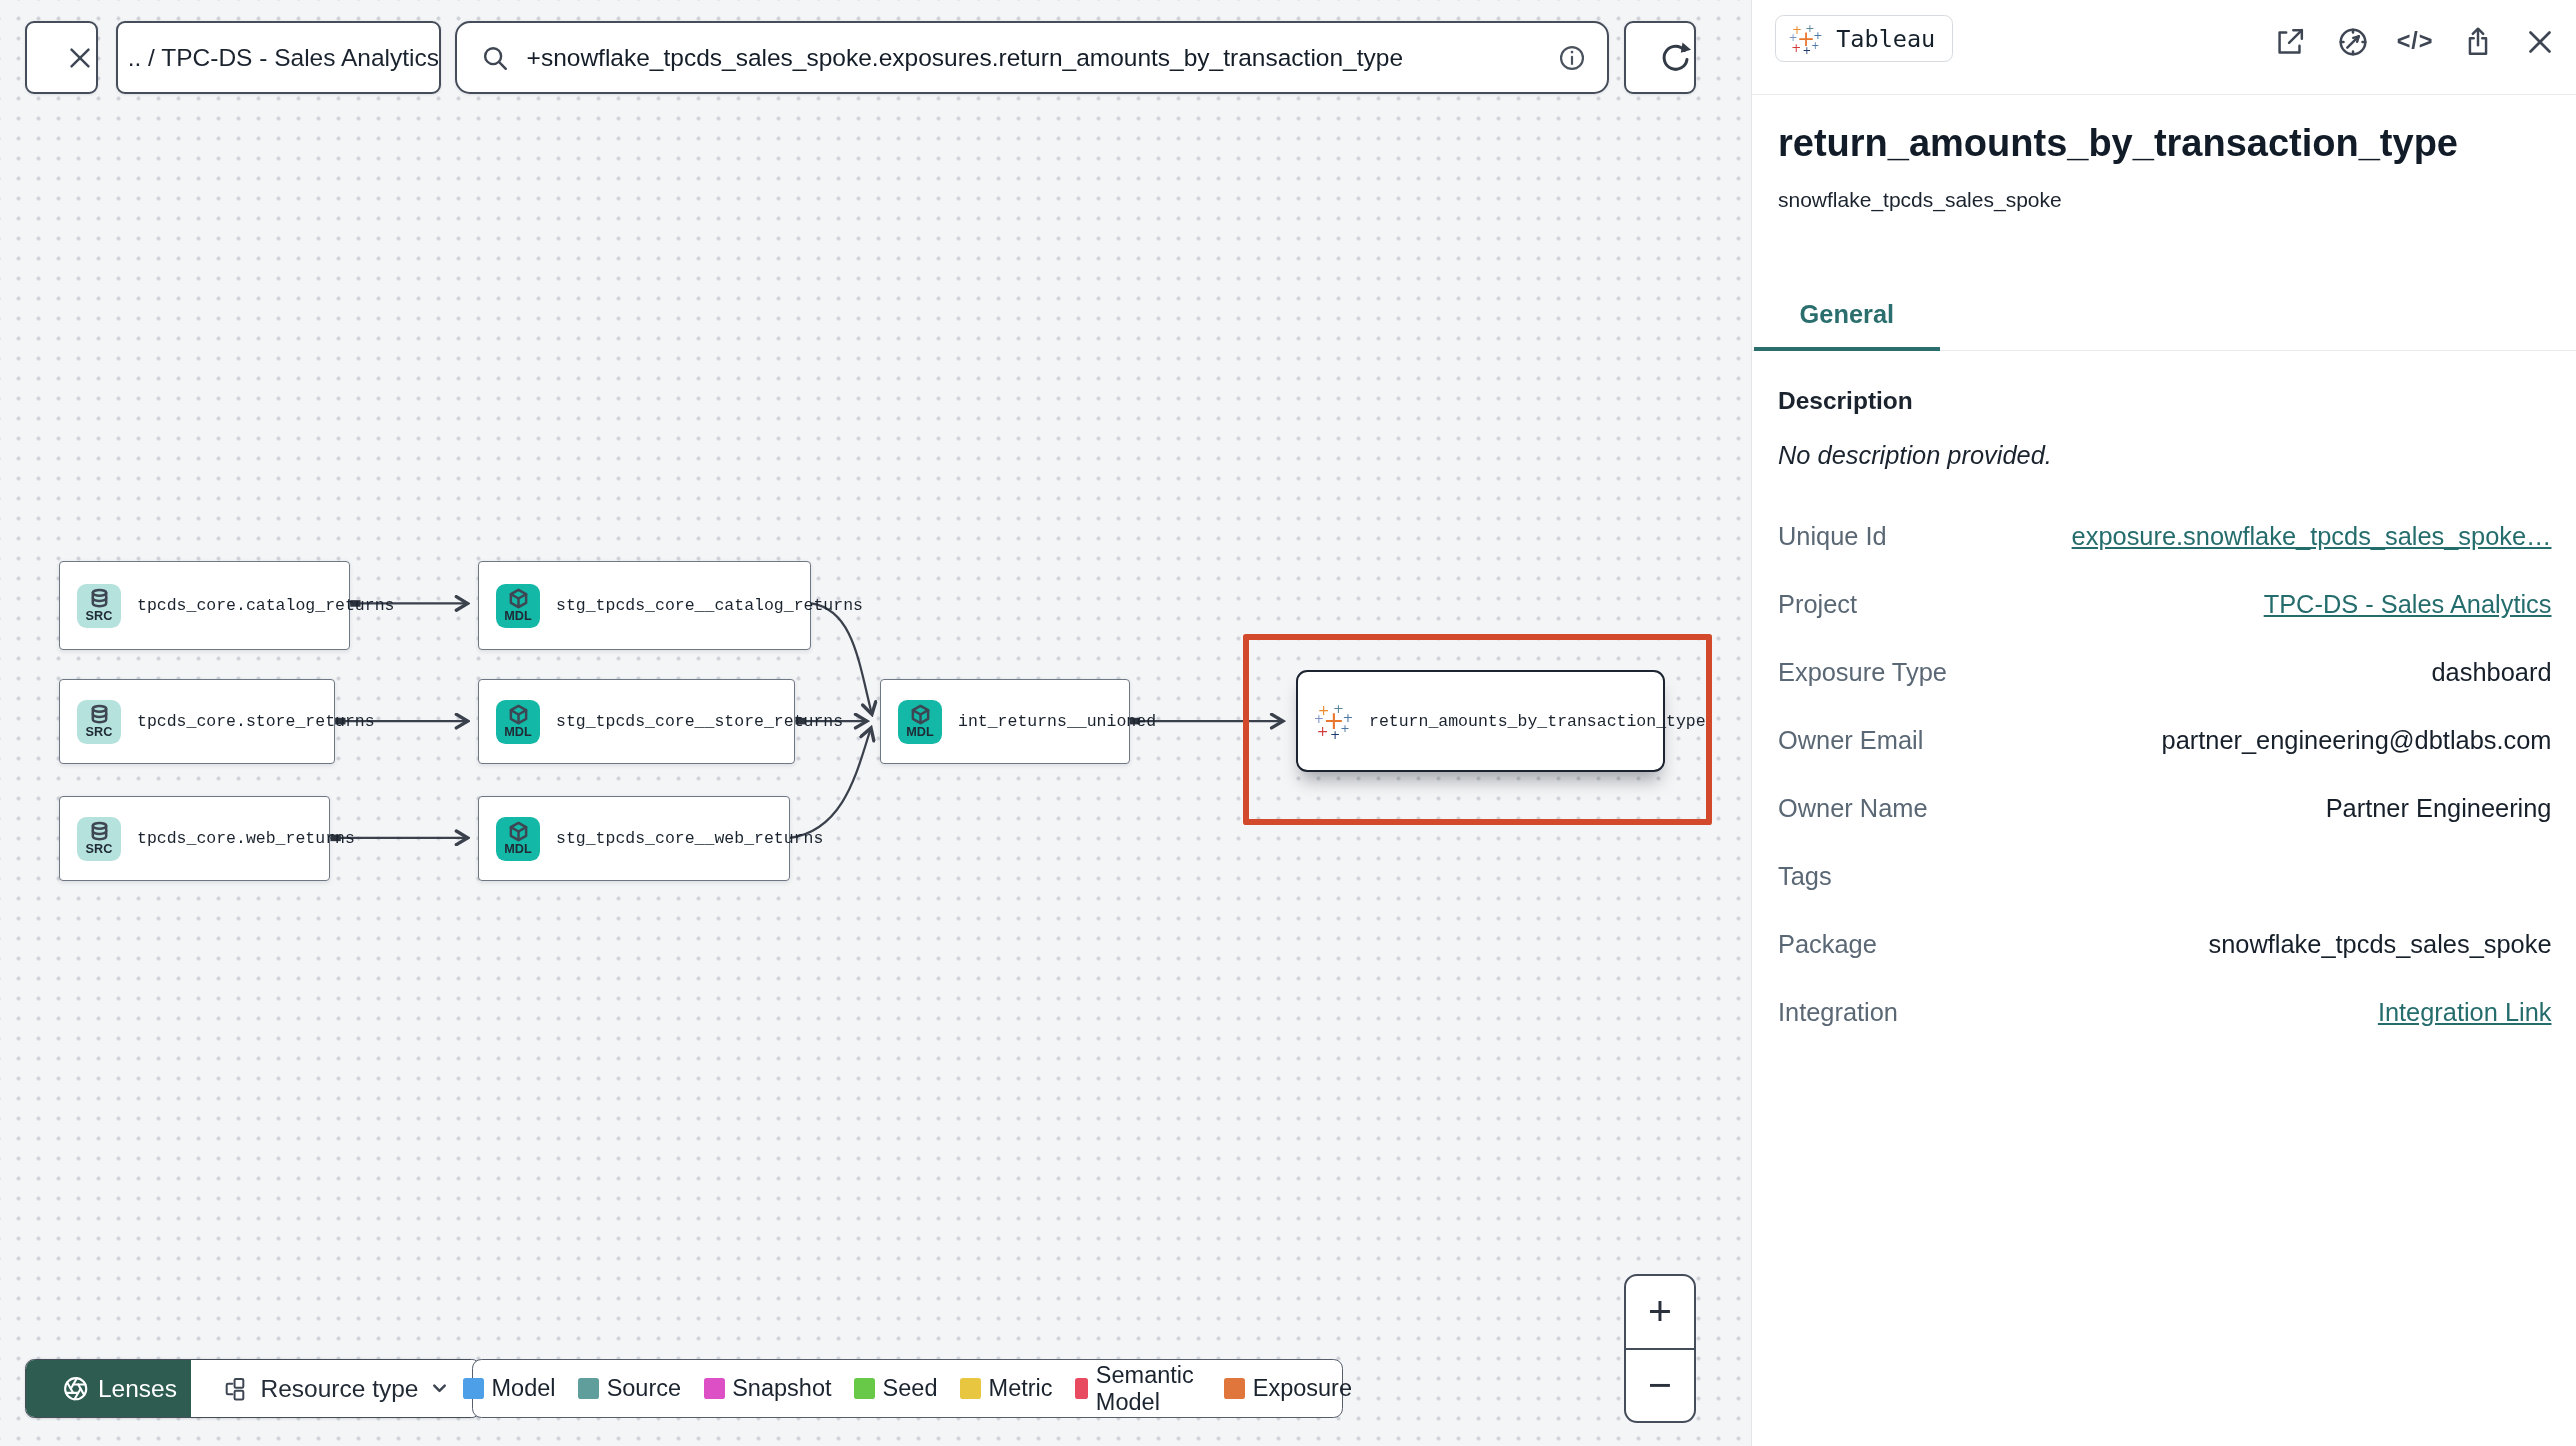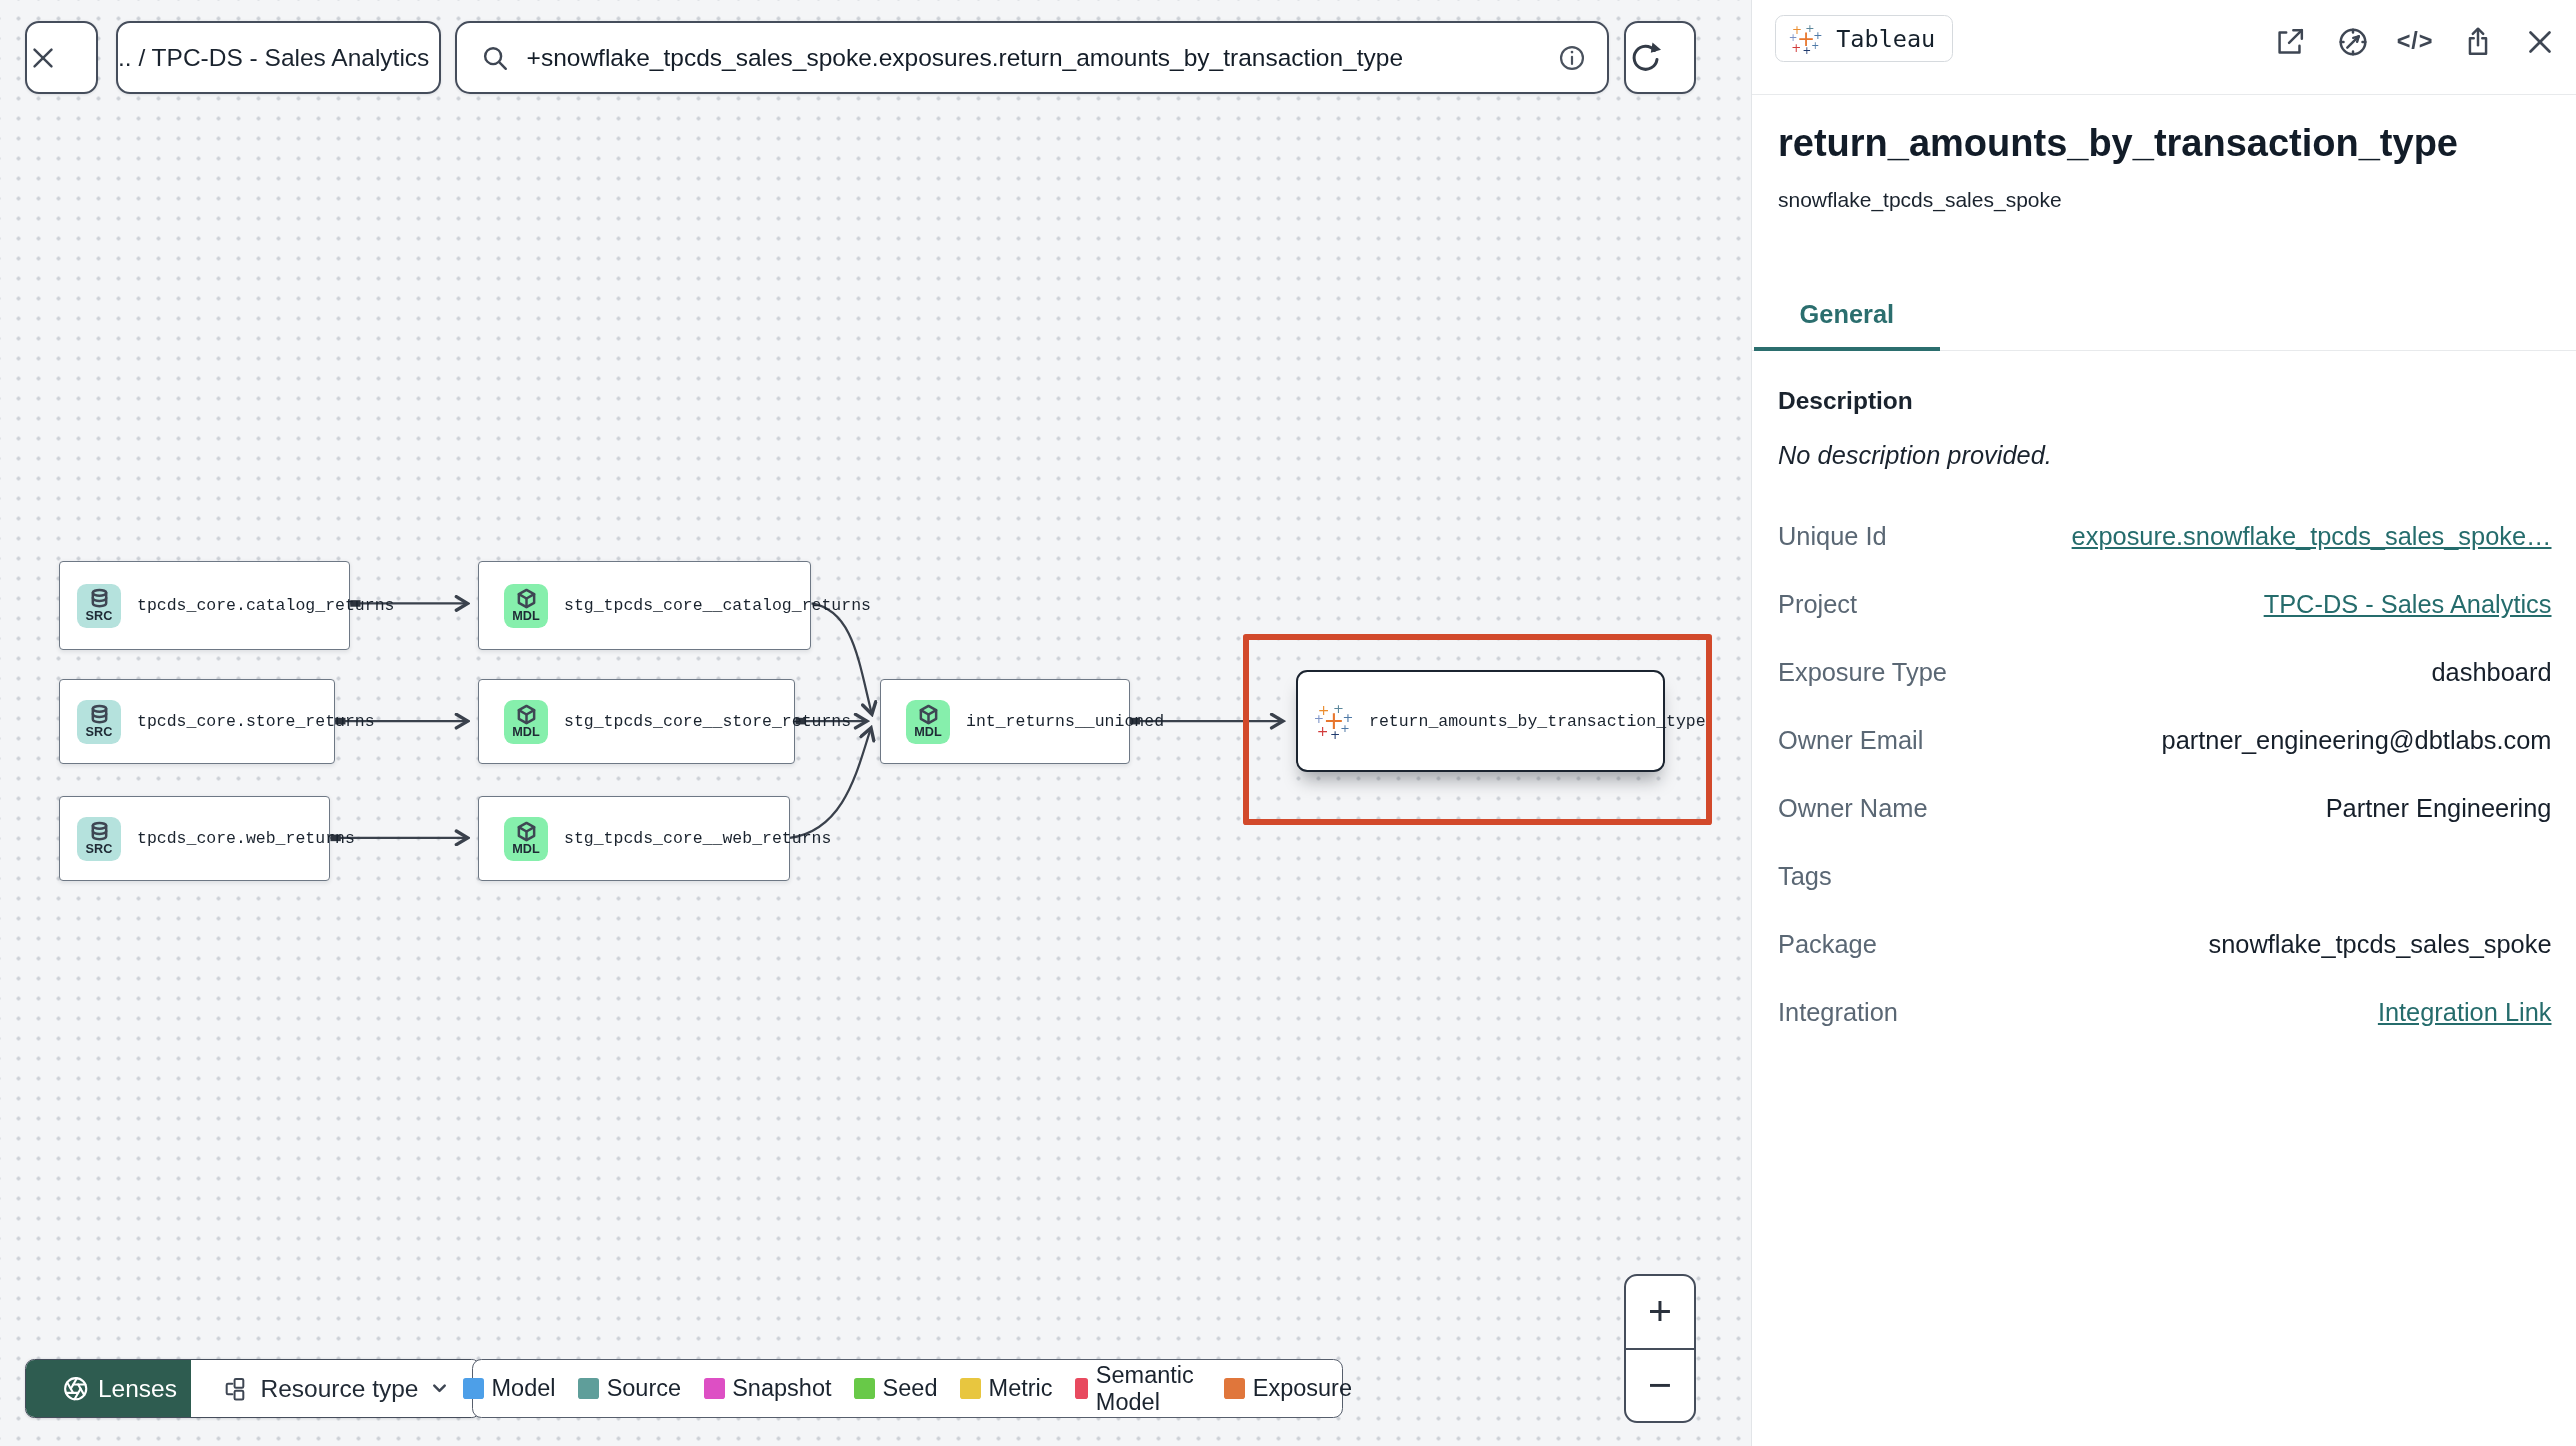--- a/index.html
+++ b/index.html
@@ -7,41 +7,41 @@
        font-family:"Liberation Sans",sans-serif;color:#1A232E;}
 
   
   .canvas{position:absolute;left:0;top:0;width:1751px;height:1446px;
     background-color:#F4F5F7;
     background-image:radial-gradient(circle,#CDD1D7 1.6px,transparent 1.8px);
     background-size:20px 20px;background-position:8.5px 8.5px;}
   .edges{position:absolute;left:0;top:0;}
 
   
-  .tbtn{position:absolute;background:#fff;border:2.4px solid #454D5B;border-radius:14px;
-    display:flex;align-items:center;justify-content:flex-start;box-sizing:border-box;
+  .tbtn{position:absolute;background:#fff;border:2.4px solid #454D5B;border-radius:9px;
+    display:flex;align-items:center;justify-content:flex-end;box-sizing:border-box;
     box-shadow:0 0.9px 2.8px rgba(20,25,35,.10);cursor:pointer;}
   .close-btn{left:25.4px;top:21px;width:73px;height:73px;}
   .crumb{left:116px;top:21px;width:325px;height:73px;font-size:24.5px;color:#1A232E;}
   .searchbar{left:455px;top:21px;width:1154px;height:73px;border-radius:15px;
     justify-content:flex-start;padding:0 19px 0 22.6px;}
   .searchbar input{flex:1;border:none;outline:none;font-family:"Liberation Sans",sans-serif;
     font-size:24.5px;color:#141D28;background:transparent;margin-left:15px;font-weight:500;}
   .refresh-btn{left:1624px;top:21px;width:72px;height:73px;}
 
   
   .node{position:absolute;background:#fff;border:1.9px solid #6E7885;border-radius:4px;
     box-sizing:border-box;display:flex;align-items:center;gap:16px;padding-left:17px;
     box-shadow:0 1.9px 4.7px rgba(20,25,35,.10);cursor:pointer;}
   .nlabel{font-size:16.5px;color:#1A232E;white-space:nowrap;font-family:Liberation Mono, monospace;}
   .nbadge{width:44px;height:44px;border-radius:9.4px;display:flex;flex-direction:column;
     align-items:center;justify-content:center;flex:0 0 auto;}
   .nbadge .btxt{font-size:12.7px;font-weight:600;color:#1F2A35;line-height:1;margin-top:0.9px;}
   .nbadge.src{background:#B5E2DD;}
-  .nbadge.mdl{background:#86efac;margin-left:8px;}
+  .nbadge.mdl{background:#14b8a6;}
   .node.exposure{border:2.8px solid #1B2430;border-radius:11.3px;
     box-shadow:0 13px 17px -5.6px rgba(15,20,30,.35);}
   .hl-rect{position:absolute;left:1243px;top:634px;width:469px;height:191px;
     border:6.6px solid #D2492B;border-radius:2.8px;box-sizing:border-box;pointer-events:none;}
 
   
   .tlogo{position:relative;width:38px;height:38px;flex:0 0 auto;}
   .tlogo i{position:absolute;font-style:normal;font-family:"DejaVu Sans",sans-serif;
     line-height:1;transform:translate(-50%,-50%);}
 

